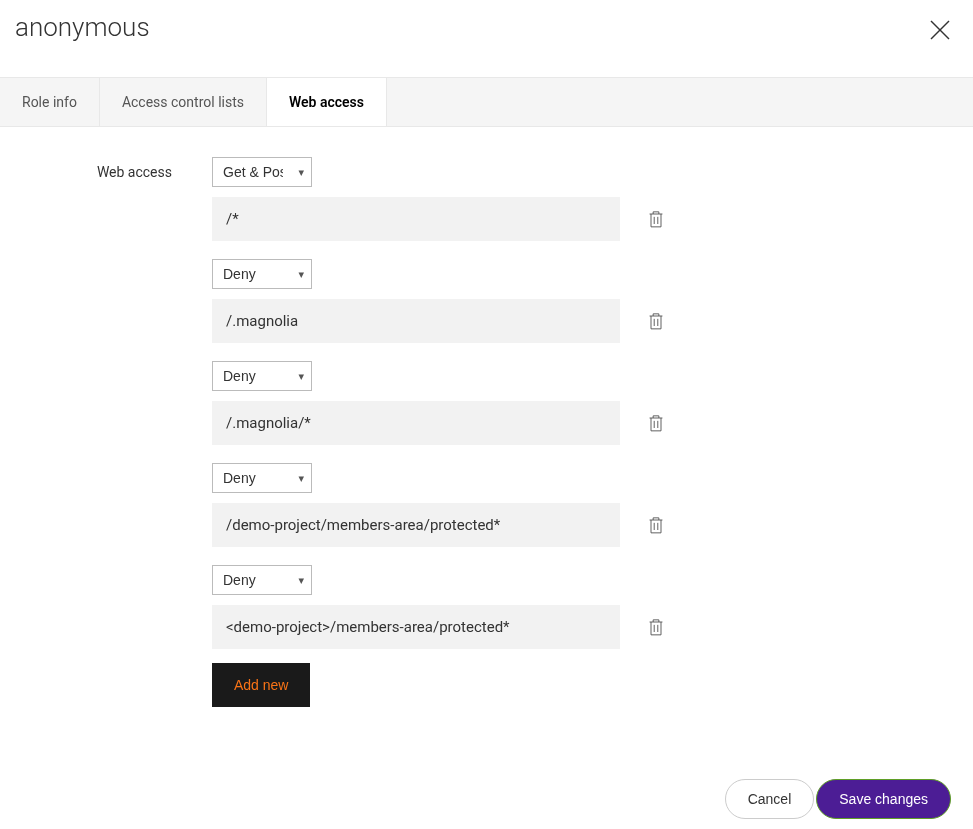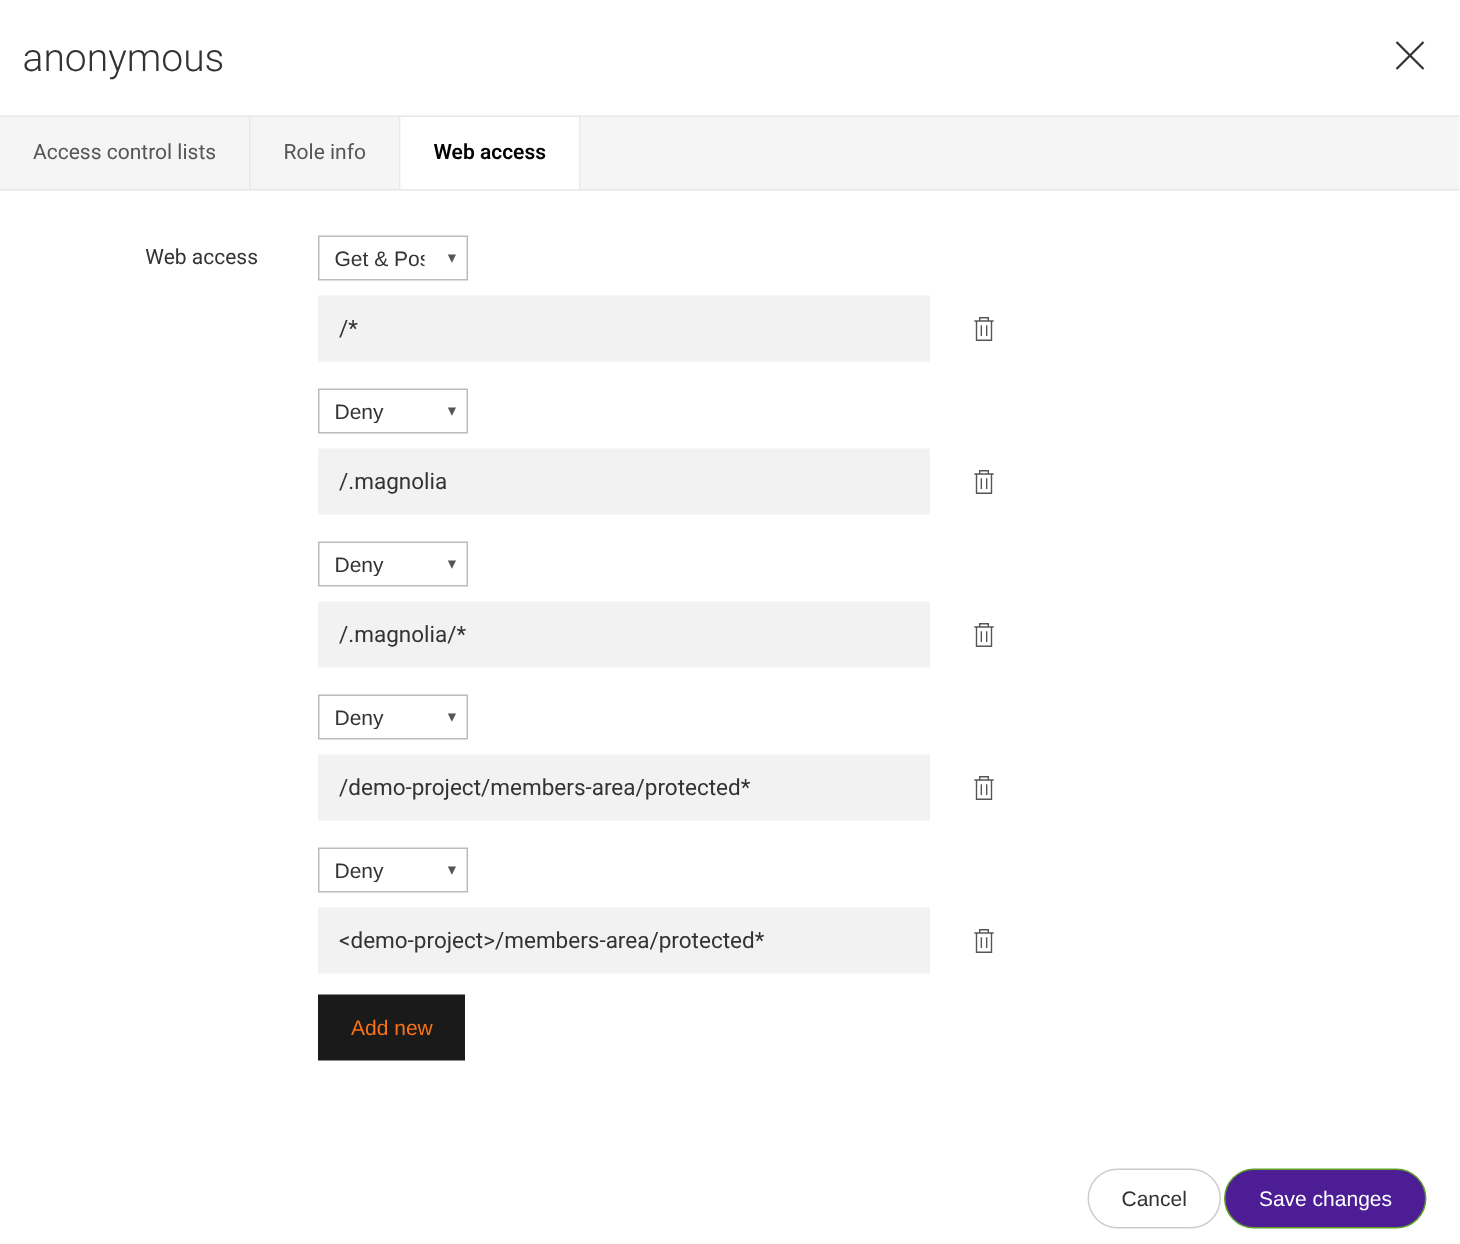--- a/index.html
+++ b/index.html
@@ -12,21 +12,21 @@
       font-size: 14px;
       color: #333;
       background: #fff;
       width: 973px;
       height: 829px;
       overflow: hidden;
     }
     .header {
       display: flex;
       justify-content: space-between;
-      align-items: center;
+      align-items: flex-start;
       padding: 12px 15px;
       height: 77px;
     }
     .page-title {
       font-size: 26px;
       font-weight: 300;
       color: #333;
     }
     .close-btn {
       cursor: pointer;
@@ -199,22 +199,22 @@
   <h1 class="page-title">anonymous</h1>
   <div class="close-btn">
     <svg viewBox="0 0 24 24">
       <line x1="3" y1="3" x2="21" y2="21"></line>
       <line x1="21" y1="3" x2="3" y2="21"></line>
     </svg>
   </div>
 </div>
 
 <div class="tabs">
+  <div class="tab">Role info</div>
   <div class="tab">Access control lists</div>
-  <div class="tab">Role info</div>
   <div class="tab active">Web access</div>
 </div>
 
 <div class="content-scroll">
   <div class="content">
 
     <div class="first-row">
       <div class="field-label">Web access</div>
       <div class="select-wrap">
         <select class="select-small">

